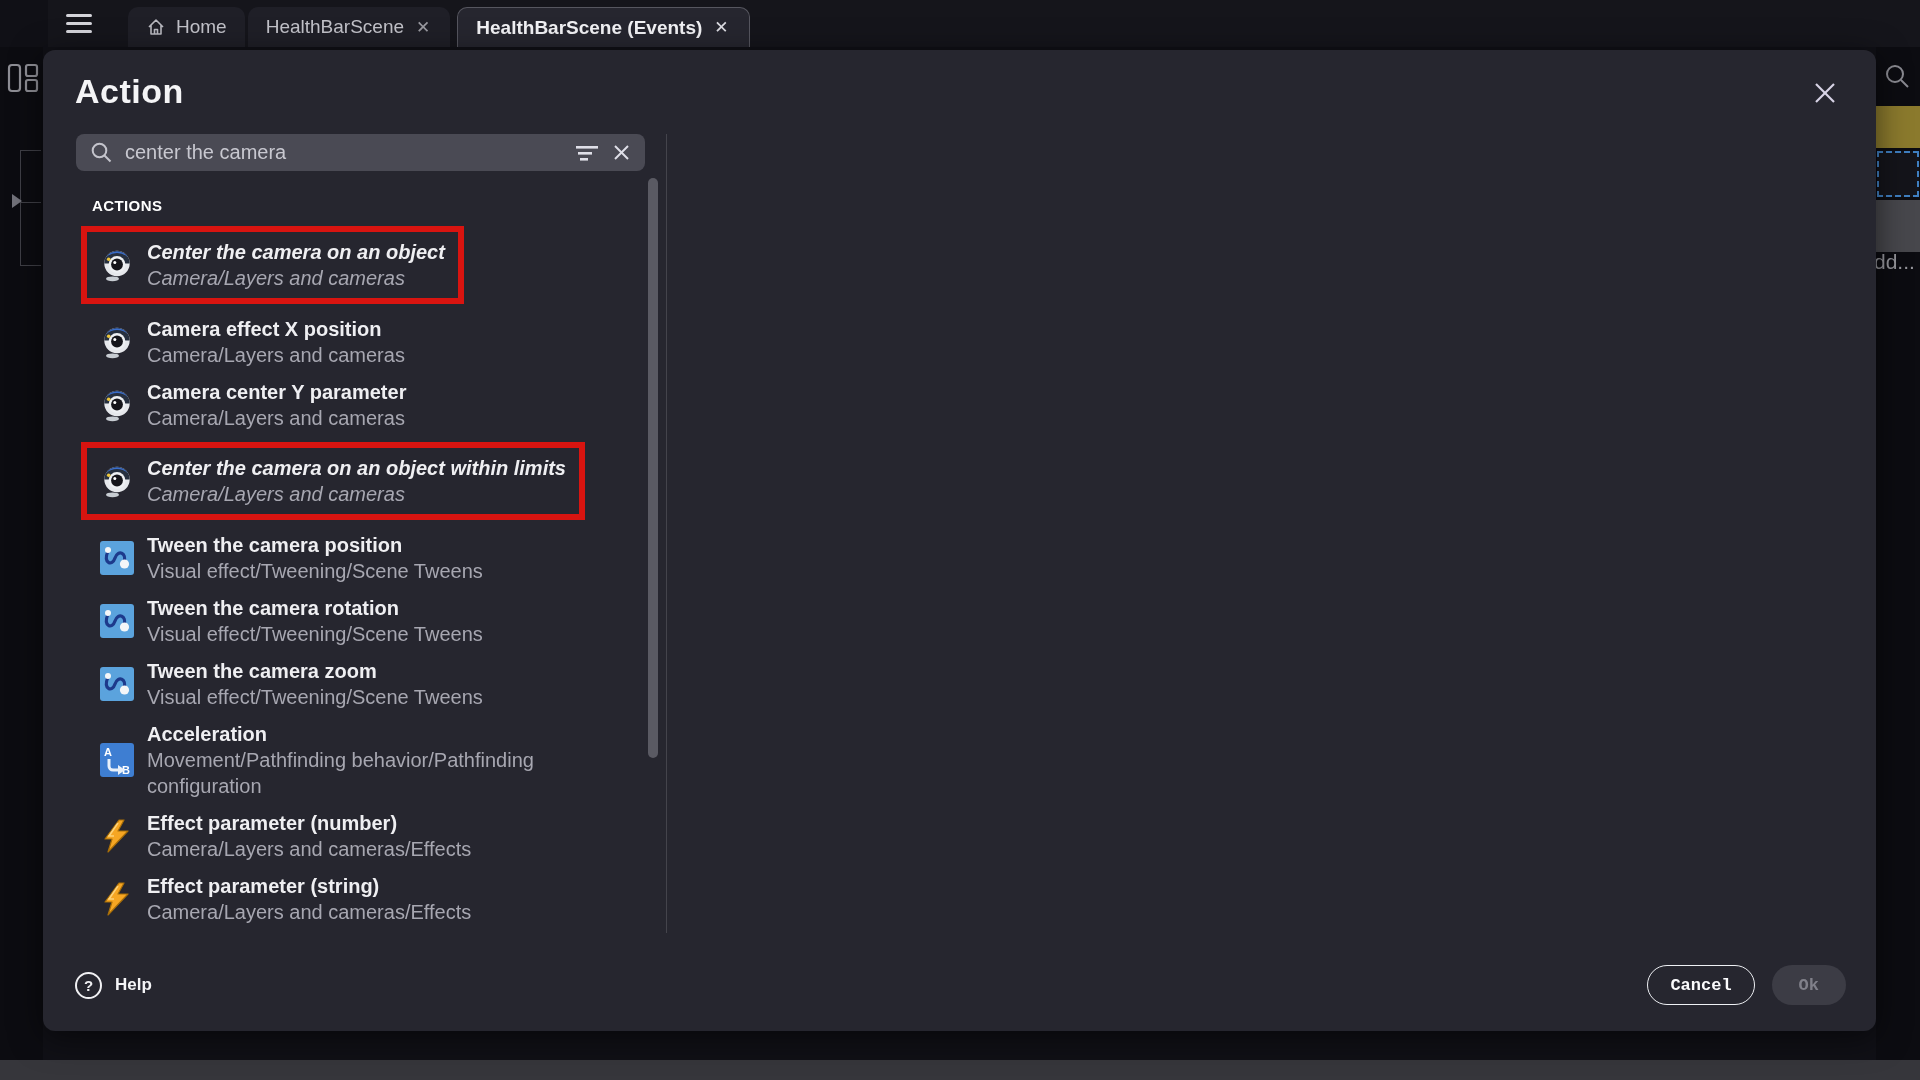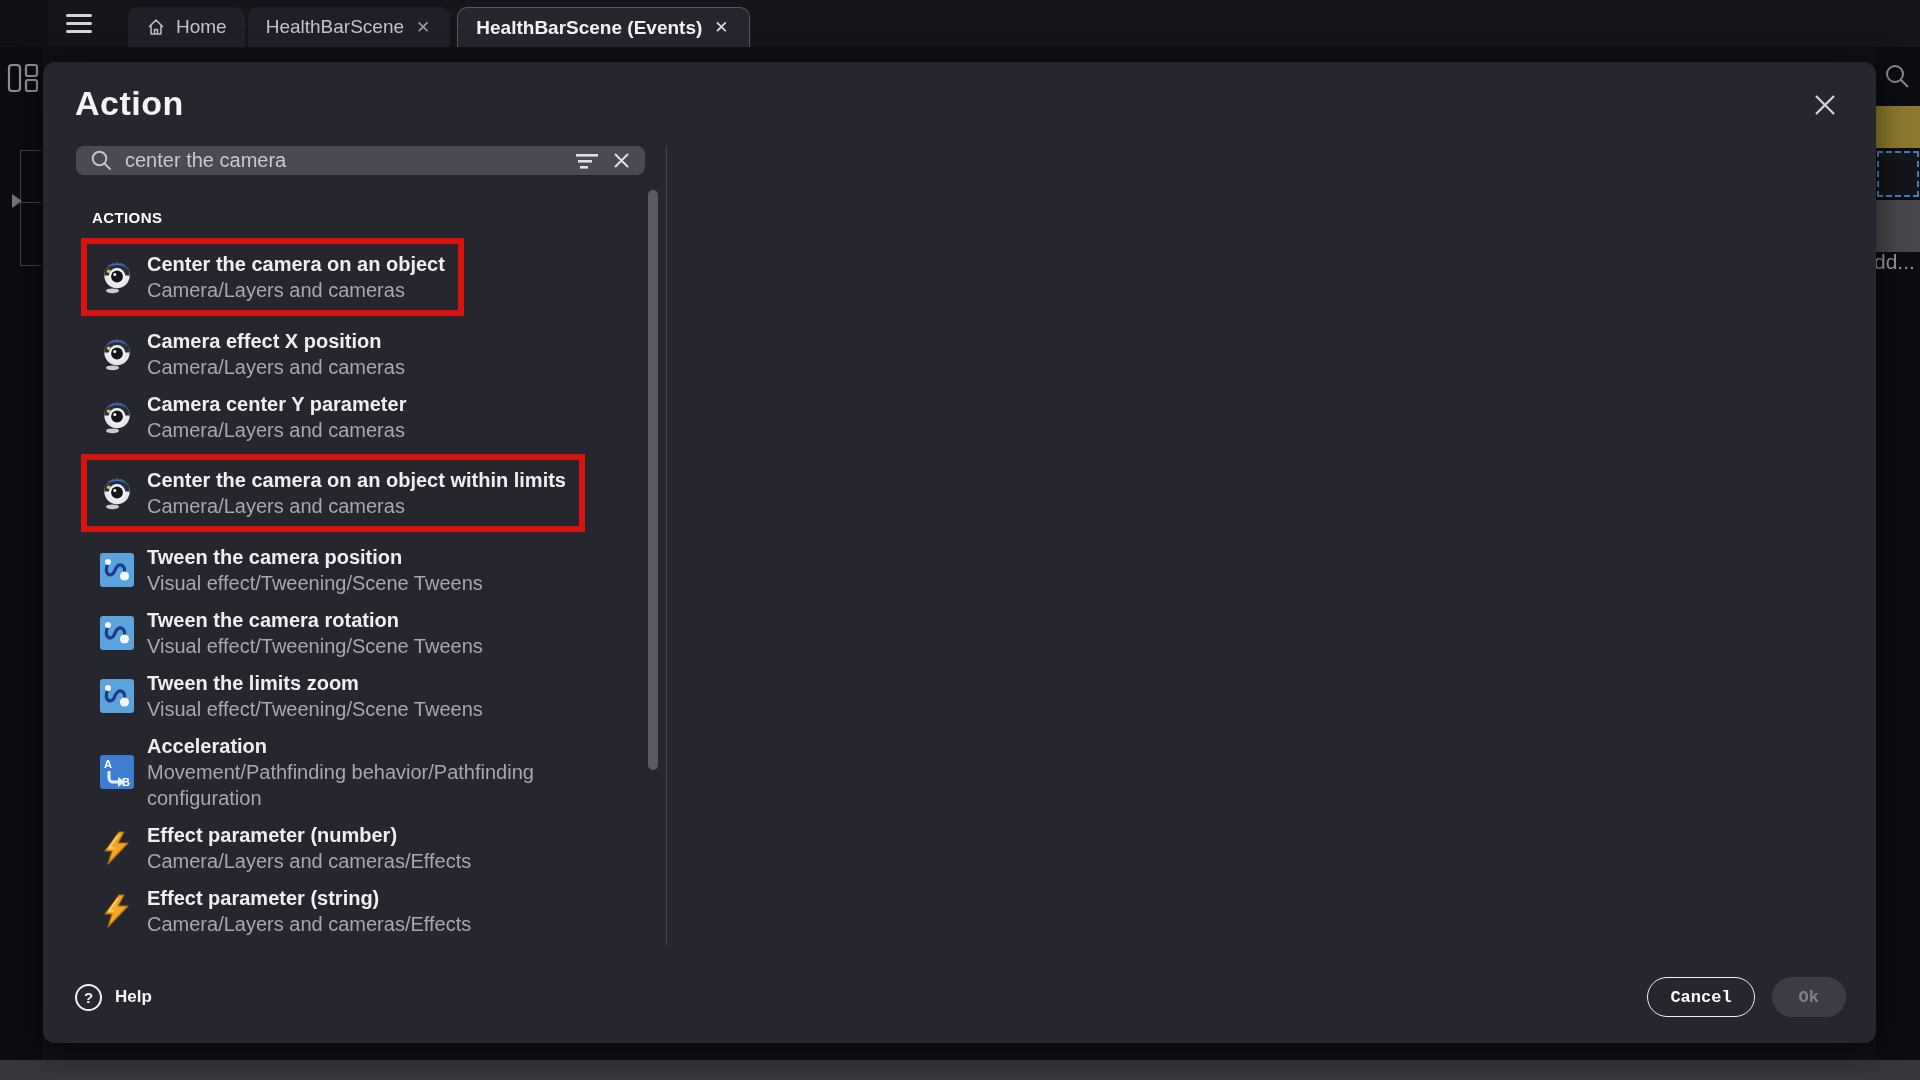--- a/index.html
+++ b/index.html
@@ -31,48 +31,48 @@
   .right-edge { position:absolute; left:1876px; top:47px; width:44px; height:1013px; background:#0c0c11; z-index:1; }
   .re-search { position:absolute; left:8px; top:16px; }
   .re-olive  { position:absolute; left:0; top:59px;  width:44px; height:42px; background:#8b7a2d; }
   .re-dash   { position:absolute; left:1px; top:104px; width:42px; height:46px; border:2px dashed #3f7fc1; background:#14141a; }
   .re-gray   { position:absolute; left:0; top:153px; width:44px; height:52px; background:#47474c; }
   .re-text   { position:absolute; left:-2px; top:203px; color:#96969c; font-size:21px; }
 
   .bottom-band { position:absolute; left:0; bottom:0; width:1920px; height:20px; background:#36363b; z-index:1; }
 
   
-  .dialog { position:absolute; left:43px; top:62px; width:1833px; height:981px;
+  .dialog { position:absolute; left:43px; top:50px; width:1833px; height:981px;
             background:#26262f; border-radius:12px; box-shadow:0 6px 32px rgba(0,0,0,.55); z-index:5; }
   .dlg-title { position:absolute; left:32px; top:22px; font-size:34px; font-weight:bold;
                color:#f4f4f6; letter-spacing:.5px; }
   .dlg-close { position:absolute; right:38px; top:30px; cursor:pointer; }
 
-  .searchbar { position:absolute; left:33px; top:84px; width:569px; height:29px; background:#4a4a54;
+  .searchbar { position:absolute; left:33px; top:84px; width:569px; height:37px; background:#4a4a54;
                border-radius:8px; display:flex; align-items:center; gap:12px; padding:0 14px; }
   .searchbar input { flex:1; background:transparent; border:none; outline:none;
                      color:#c8c8d0; font-size:20px; font-family:"Liberation Sans",sans-serif; }
   .sb-btn { display:flex; align-items:center; cursor:pointer; }
 
   .scroll { position:absolute; left:33px; top:125px; width:575px; height:750px; overflow:hidden; }
   .list-header { margin:22px 0 12px 16px; font-size:15px; font-weight:bold; color:#ffffff; letter-spacing:.4px; }
   .list { margin-left:24px; }
   .item { display:flex; align-items:center; gap:13px; margin-bottom:11px; cursor:pointer; }
   .icw { width:34px; height:34px; flex:0 0 34px; }
   .icw svg.ic { display:none; width:34px; height:34px; }
   .item[data-icon="camera-icon"]      .ic[data-name="camera-icon"]      { display:block; }
   .item[data-icon="tween-icon"]       .ic[data-name="tween-icon"]       { display:block; }
   .item[data-icon="pathfinding-icon"] .ic[data-name="pathfinding-icon"] { display:block; }
   .item[data-icon="lightning-icon"]   .ic[data-name="lightning-icon"]   { display:block; }
   .txt { display:flex; flex-direction:column; }
   .t { font-size:20px; font-weight:bold; color:#efeff2; line-height:26px; }
   .s { font-size:20px; color:#a7a7b1; line-height:26px; max-width:460px; }
   .red-box { border:6px solid #d81410; width:fit-content; padding:7px 13px;
              margin:2px 0 12px -19px; }
-  .red-box .item { margin-bottom:0; }
+  .red-box .item { margin-bottom:0;font-style:italic; }
 
   .list-divider { position:absolute; left:623px; top:84px; width:1px; height:799px; background:#44444c; }
   .scroll-thumb { position:absolute; left:605px; top:128px; width:10px; height:580px;
                   background:#5a5a63; border-radius:5px; cursor:pointer; }
 
   .footer { position:absolute; left:32px; right:30px; bottom:26px; height:40px;
             display:flex; align-items:center; }
   .help { display:flex; align-items:center; gap:13px; cursor:pointer; }
   .help-circle { width:27px; height:27px; border:2.5px solid #f0f0f3; border-radius:50%;
                  color:#f0f0f3; font-size:15px; font-weight:bold; display:flex;
@@ -285,21 +285,21 @@
 
       <svg class="ic" data-name="tween-icon" viewBox="0 0 34 34">
         <rect width="34" height="34" rx="3" fill="#5ba3dd"></rect>
         <path d="M8 10 C3 22 12 26 15 17 C18 8 27 12 24 21" stroke="#1d3a8c" stroke-width="3.2" fill="none" stroke-linecap="round"></path>
         <circle cx="8" cy="9" r="3" fill="#f4f6f8"></circle>
         <circle cx="24.5" cy="23" r="4.6" fill="#f4f6f8"></circle>
       </svg>
 
     </span>
     <span class="txt">
-      <span class="t" data-name="action-title">Tween the limits zoom</span>
+      <span class="t" data-name="action-title">Tween the camera zoom</span>
       <span class="s" data-name="action-subtitle">Visual effect/Tweening/Scene Tweens</span>
     </span>
   </div>
           <div class="item" data-name="action-list-item" data-icon="pathfinding-icon">
     <span class="icw">
 
       <svg class="ic" data-name="pathfinding-icon" viewBox="0 0 34 34">
         <rect width="34" height="34" rx="3" fill="#3e7ed2"></rect>
         <text x="4" y="13" font-size="11" font-weight="bold" fill="#ffffff" font-family="Liberation Sans, sans-serif">A</text>
         <text x="22" y="31" font-size="11" font-weight="bold" fill="#ffffff" font-family="Liberation Sans, sans-serif">B</text>

